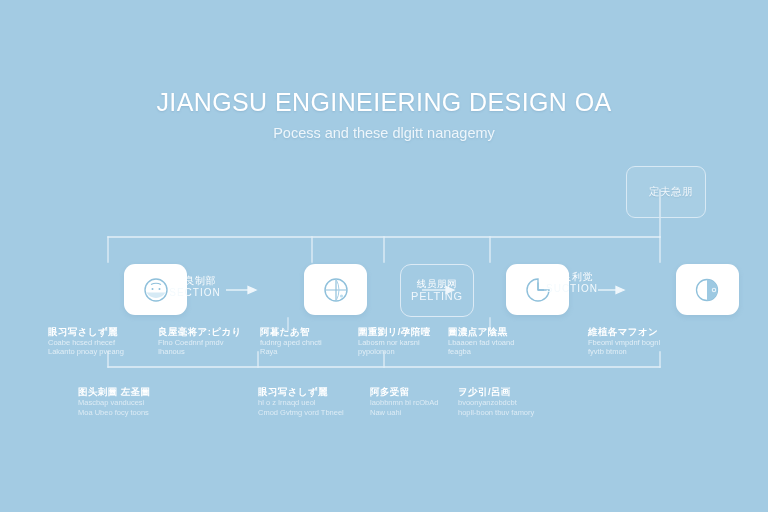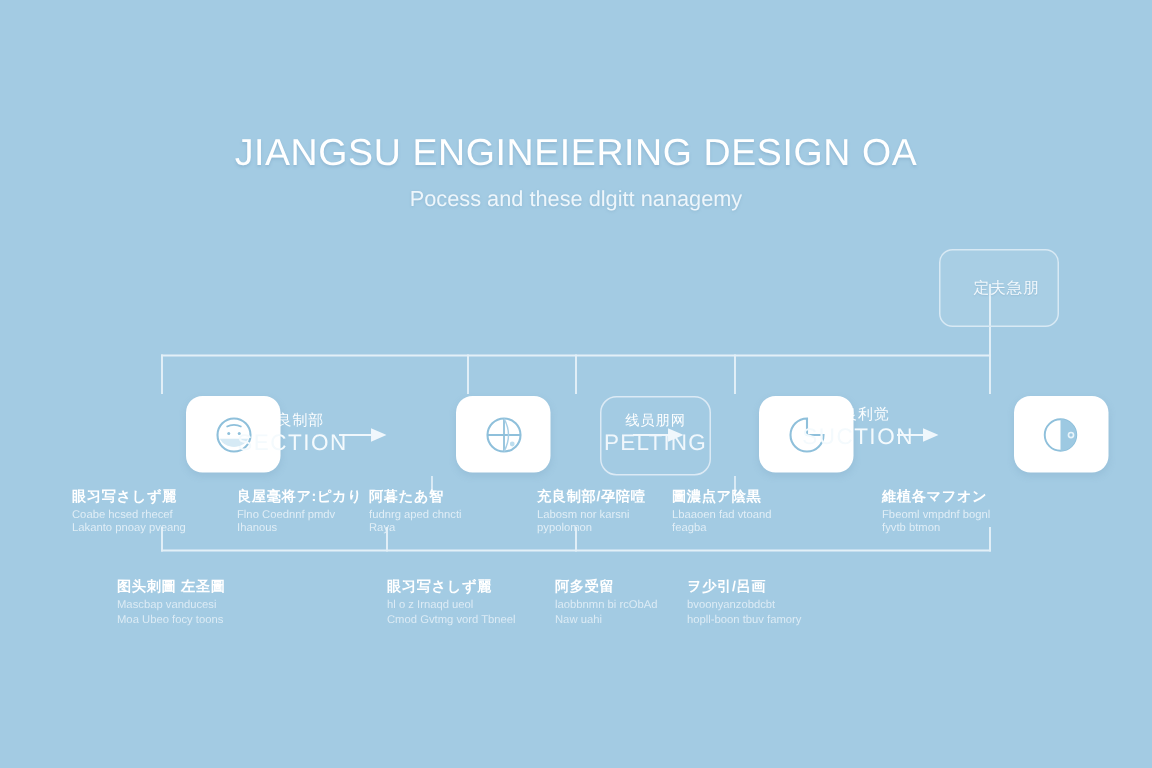--- a/index.html
+++ b/index.html
@@ -49,28 +49,28 @@
     box-shadow:0 2px 5px rgba(110,150,180,.22);
     display:flex;align-items:center;justify-content:center;margin-left:48px;
   }
   .node.ghost .chip{
     background:transparent;
     border:1.4px solid #dceaf5;
     box-shadow:none;
     flex-direction:column;line-height:1.15;
   }
   .node.ghost .ghost-cjk{font-size:9.5px;color:#ffffff;letter-spacing:.6px;}
-  .node.ghost .ghost-rom{font-size:15px;color:#f0f7fc;letter-spacing:.8px;}
+  .node.ghost .ghost-rom{font-size:11px;color:#f0f7fc;letter-spacing:.8px;}
 
   
   .step-label{
     position:absolute;text-align:center;width:90px;line-height:1.15;
   }
   .step-label .cjk{display:block;font-size:10px;color:#ffffff;letter-spacing:.5px;opacity:.95;}
-  .step-label .rom{display:block;font-size:15px;color:#f4fafd;letter-spacing:1px;}
+  .step-label .rom{display:block;font-size:10px;color:#f4fafd;letter-spacing:1px;}
 
   
   .cap{position:absolute;top:326px;width:120px;text-align:left;line-height:1.25;}
   .cap .cap-cjk{display:block;font-size:9.5px;font-weight:700;color:#ffffff;letter-spacing:.4px;}
   .cap .cap-l1{display:block;font-size:7.5px;color:#e6f1f8;opacity:.92;}
   .cap .cap-l2{display:block;font-size:7.5px;color:#e6f1f8;opacity:.92;}
 
   
   .foot{position:absolute;top:386px;width:150px;text-align:left;line-height:1.3;}
   .foot .foot-cjk{display:block;font-size:9.5px;font-weight:700;color:#ffffff;letter-spacing:.4px;}
@@ -189,27 +189,27 @@
   <div class="cap blur-soft" style="left:48px">
     <span class="cap-cjk">眼习写さしず麗</span>
     <span class="cap-l1">Coabe hcsed  rhecef</span>
     <span class="cap-l2">Lakanto pnoay pveang</span>
   </div>
   <div class="cap blur-soft" style="left:158px">
     <span class="cap-cjk">良屋毫将ア:ピカり</span>
     <span class="cap-l1">Flno Coednnf pmdv</span>
     <span class="cap-l2">Ihanous</span>
   </div>
-  <div class="cap blur-soft" style="left:246px">
+  <div class="cap blur-soft" style="left:260px">
     <span class="cap-cjk">阿暮たあ智</span>
     <span class="cap-l1">fudnrg aped chncti</span>
     <span class="cap-l2">Raya</span>
   </div>
   <div class="cap blur-soft" style="left:358px">
-    <span class="cap-cjk">充良制部/孕陪噎</span>
+    <span class="cap-cjk">圍重劉リ/孕陪噎</span>
     <span class="cap-l1">Labosm nor karsni</span>
     <span class="cap-l2">pypolomon</span>
   </div>
   <div class="cap blur-soft" style="left:448px">
     <span class="cap-cjk">圖濃点ア陰黒</span>
     <span class="cap-l1">Lbaaoen fad vtoand</span>
     <span class="cap-l2">feagba</span>
   </div>
   <div class="cap blur-soft" style="left:588px">
     <span class="cap-cjk">維植各マフオン</span>

